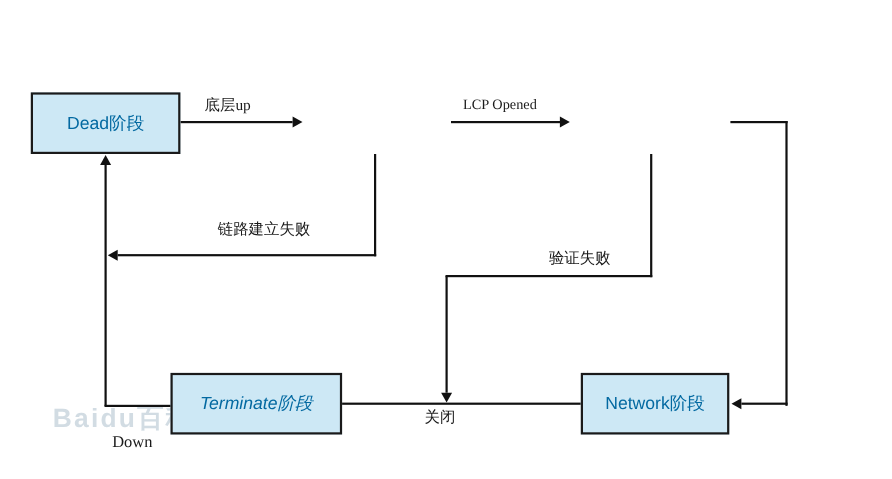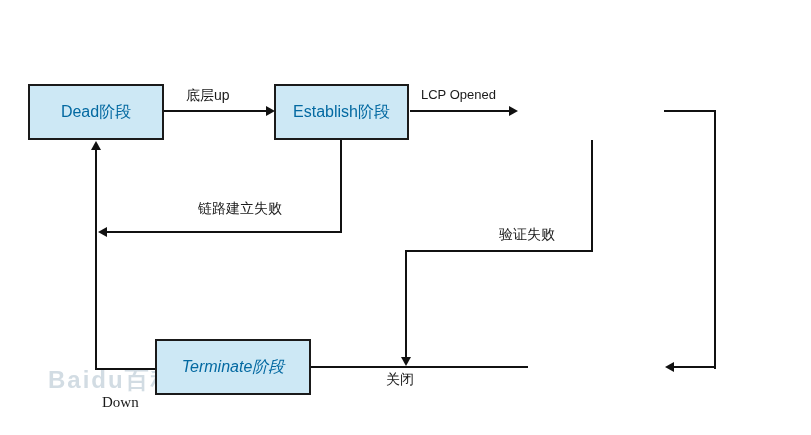--- a/index.html
+++ b/index.html
@@ -33,20 +33,21 @@
   .arr-right{border-top:5px solid transparent;border-bottom:5px solid transparent;border-left:9px solid var(--line,#111);}
   .arr-left{border-top:5px solid transparent;border-bottom:5px solid transparent;border-right:9px solid var(--line,#111);}
   .arr-up{border-left:5px solid transparent;border-right:5px solid transparent;border-bottom:9px solid var(--line,#111);}
   .arr-down{border-left:5px solid transparent;border-right:5px solid transparent;border-top:9px solid var(--line,#111);}
 
   .edge-label{
     position:absolute;
     font-size:14px;color:#1a1a1a;
     white-space:nowrap;
     z-index:3;
+    font-family:Liberation Serif, serif;
   }
   #lbl-low-up{left:186px;top:87px;}
   #lbl-lcp{left:421px;top:87px;font-size:13px;}
   #lbl-linkfail{left:158px;top:200px;margin-left:40px;}
   #lbl-authfail{left:455px;top:226px;margin-left:44px;}
   #lbl-authpass{left:612px;top:278px;line-height:19px;}
   #lbl-close{left:386px;top:371px;}
   #lbl-down{left:102px;top:372px;font-family:"Liberation Serif","DejaVu Serif",serif;font-size:15px;margin-top:22px;}
 
   
@@ -90,25 +91,25 @@
 </head>
 <body>
 
 <div id="canvas" style="--node-fill: #cde8f5; --node-border: #1a1a1a; --line: #111111; background: rgb(255, 255, 255);">
 
   <div class="watermark">Baidu百科</div>
 
   <div class="node" id="node-dead">
     <span>Dead阶段</span>
   </div>
-  <div class="node" id="node-establish">
-    <span>Establish阶段</span>
-  </div>
   <div class="node" id="node-terminate">
     <span>Terminate阶段</span>
+  </div>
+  <div class="node" id="node-network">
+    <span>Network阶段</span>
   </div>
 
   <div class="hline" id="e1-line"></div>
   <div class="arr arr-right" id="e1-arr"></div>
   <div class="edge-label" id="lbl-low-up">底层up</div>
 
   <div class="hline" id="e2-line"></div>
   <div class="arr arr-right" id="e2-arr"></div>
   <div class="edge-label" id="lbl-lcp">LCP Opened</div>
 

